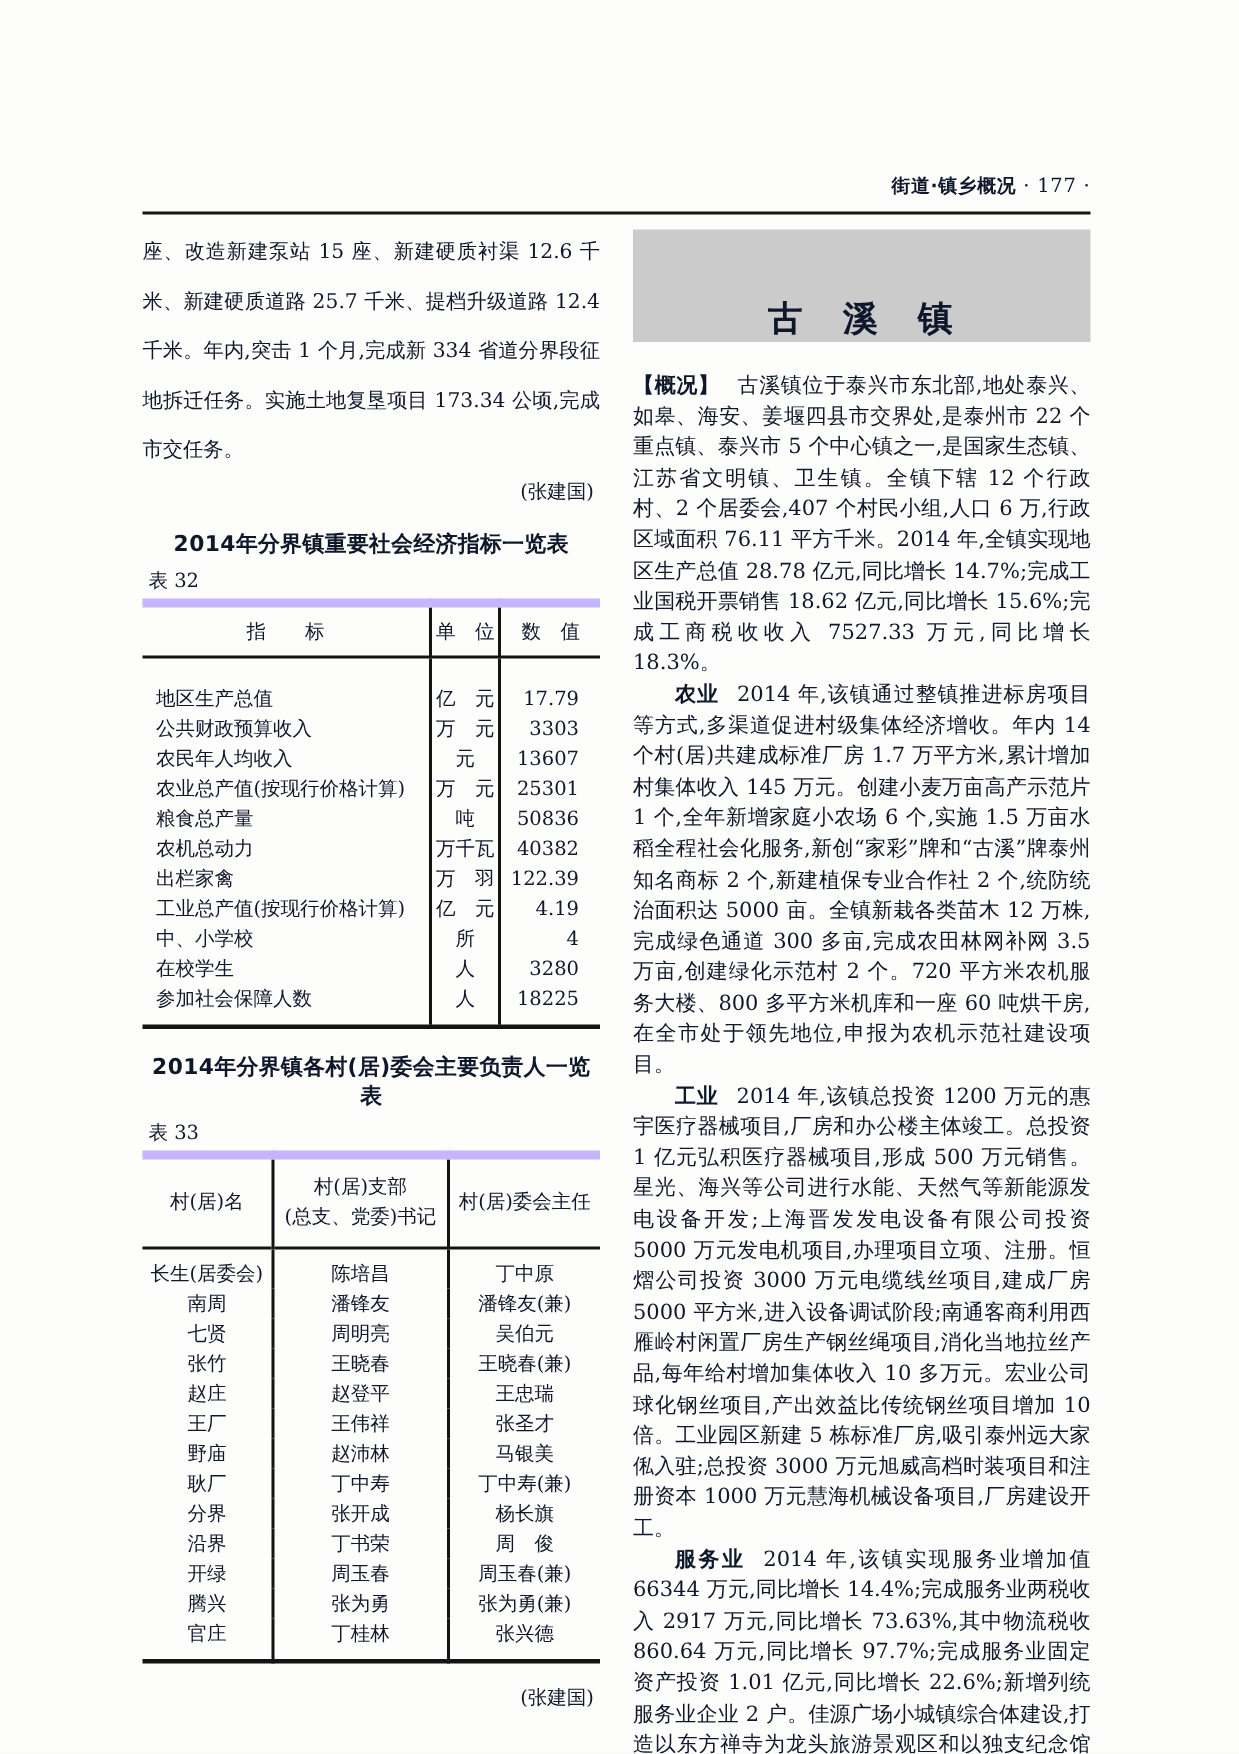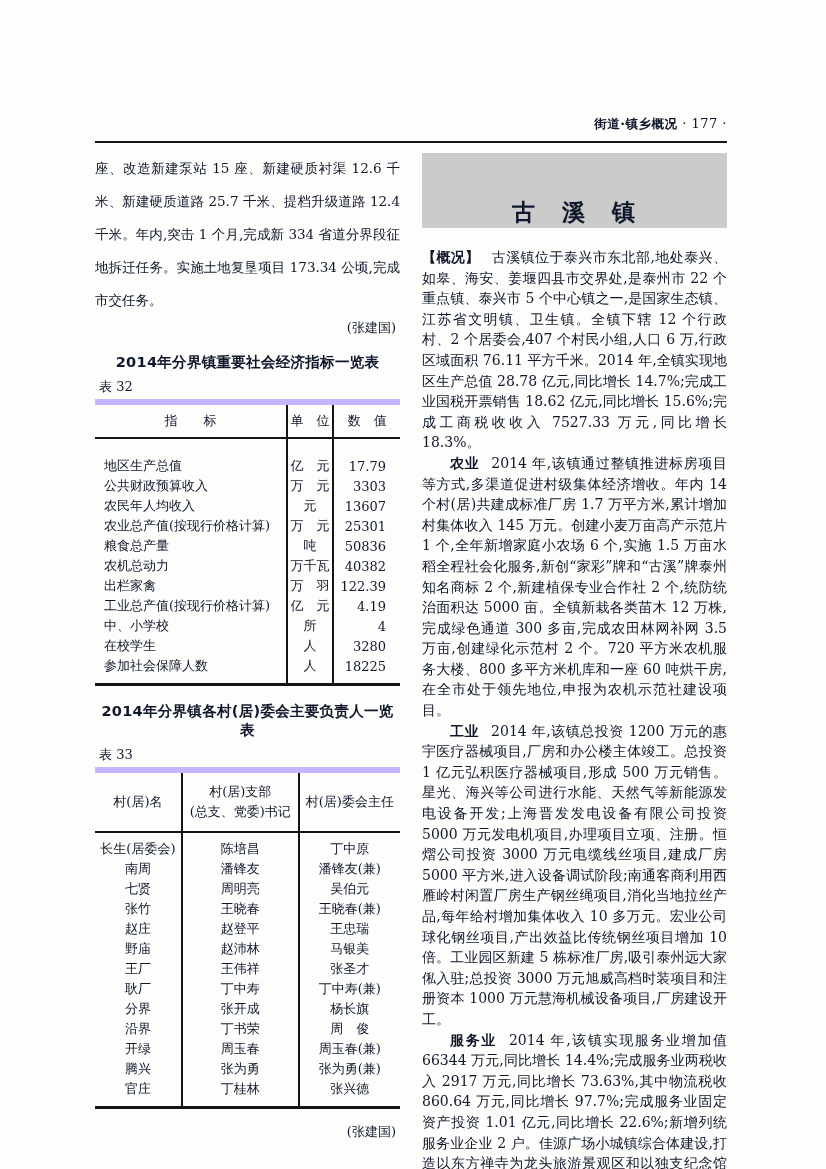--- a/index.html
+++ b/index.html
@@ -241,28 +241,28 @@
               <td>张竹</td>
               <td>王晓春</td>
               <td>王晓春(兼)</td>
             </tr>
             <tr>
               <td>赵庄</td>
               <td>赵登平</td>
               <td>王忠瑞</td>
             </tr>
             <tr>
+              <td>王厂</td>
+              <td>王伟祥</td>
+              <td>张圣才</td>
+            </tr>
+            <tr>
               <td>野庙</td>
               <td>赵沛林</td>
               <td>马银美</td>
-            </tr>
-            <tr>
-              <td>王厂</td>
-              <td>王伟祥</td>
-              <td>张圣才</td>
             </tr>
             <tr>
               <td>耿厂</td>
               <td>丁中寿</td>
               <td>丁中寿(兼)</td>
             </tr>
             <tr>
               <td>分界</td>
               <td>张开成</td>
               <td>杨长旗</td>

